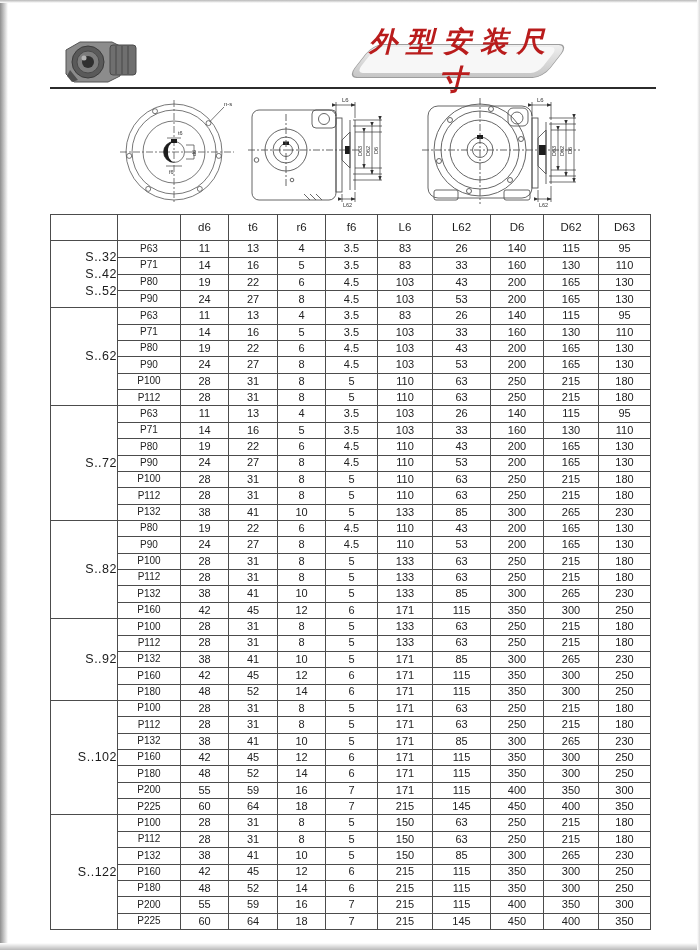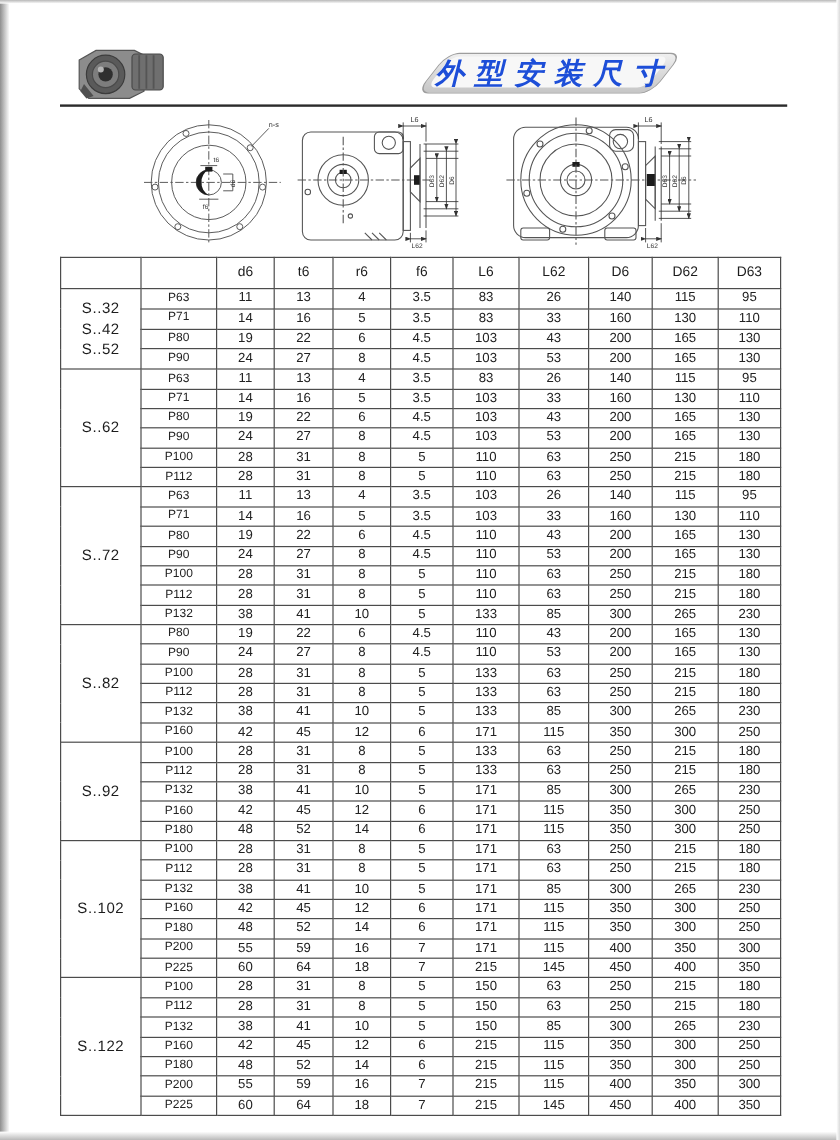--- a/index.html
+++ b/index.html
@@ -21,40 +21,40 @@
   .photo{position:absolute;left:60px;top:36px;width:82px;height:50px;}
   .title-badge{position:absolute;left:348px;top:44px;width:218px;height:34px;}
   .badge-shape{position:absolute;left:12px;top:0;width:194px;height:32px;
     transform:skewX(-38deg);border-radius:10px;
     background:linear-gradient(180deg,#efefef,#c6c6c6);
     border:1.5px solid #9d9d9d;}
   .badge-inner{position:absolute;left:18px;top:3px;width:182px;height:26px;
     transform:skewX(-38deg);border-radius:7px;background:#f7f7f7;}
   .badge-text{position:absolute;left:0;top:0;width:100%;height:34px;
     display:flex;align-items:center;justify-content:center;
-    font-size:24px;font-weight:700;font-style:italic;letter-spacing:9px;
-    color:#1d4ed8;text-indent:9px;text-align:center;}
+    font-size:28px;font-weight:700;font-style:italic;letter-spacing:9px;
+    color:#b91c1c;text-indent:9px;text-align:center;}
   .header-rule{position:absolute;left:50px;top:87px;width:606px;height:2px;background:#2b2b2b;}
 
   
   .drw{position:absolute;}
   .drw1{left:112px;top:98px;}
   .drw2{left:246px;top:94px;}
   .drw3{left:420px;top:92px;}
   svg text{font-family:"Liberation Sans",sans-serif;fill:#333;}
 
   
   .dim-table{position:absolute;left:50px;top:214px;width:600px;height:716px;
     border-collapse:collapse;table-layout:fixed;border:1.5px solid #333;}
   .dim-table th,.dim-table td{
     border:1px solid #4c4c4c;text-align:center;vertical-align:middle;
     color:#222;font-size:11px;padding:0;line-height:1.05;}
   .dim-table th{font-weight:normal;font-size:11.5px;height:25px;color:#1c1c1c;}
   .dim-table .group-cell{font-size:12.5px;letter-spacing:.5px;color:#1c1c1c;}
-  .dim-table .group-cell div{line-height:1.35;}
+  .dim-table .group-cell div{line-height:1.35;text-align:right;}
   .dim-table .model-cell{font-size:10px;}
 </style>
 </head>
 <body>
 
 <div class="edge-left"></div>
 <div class="edge-top"></div>
 <div class="edge-bottom"></div>
 <div class="edge-right"></div>
 

